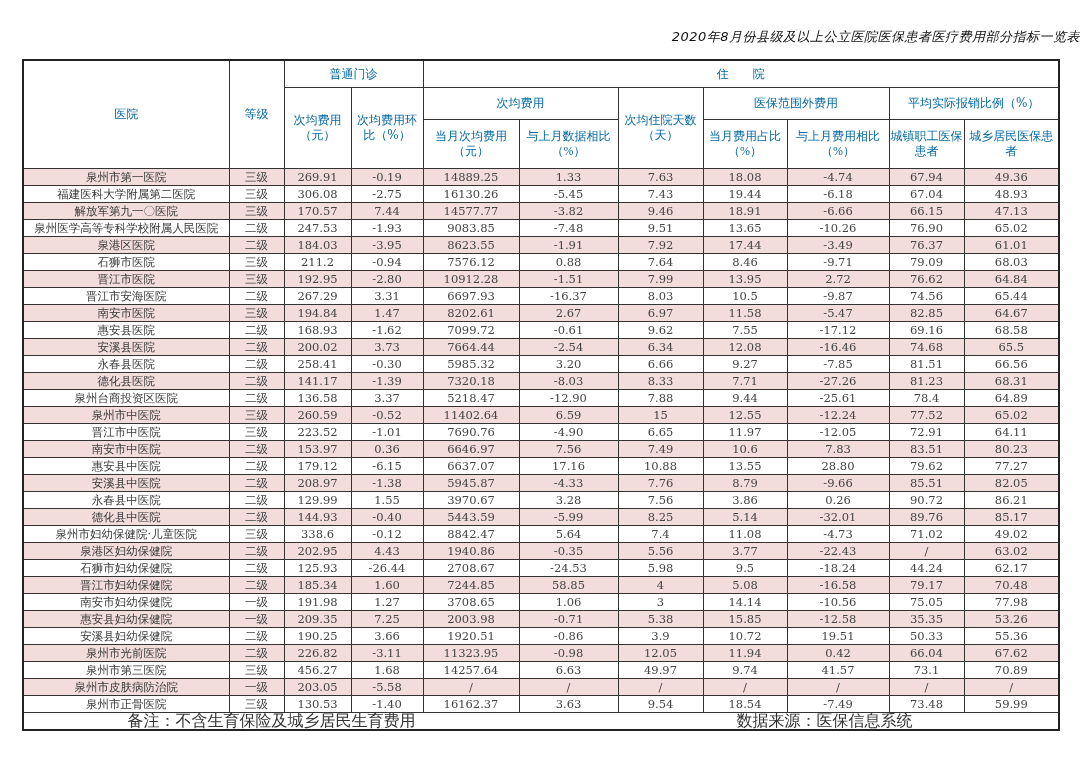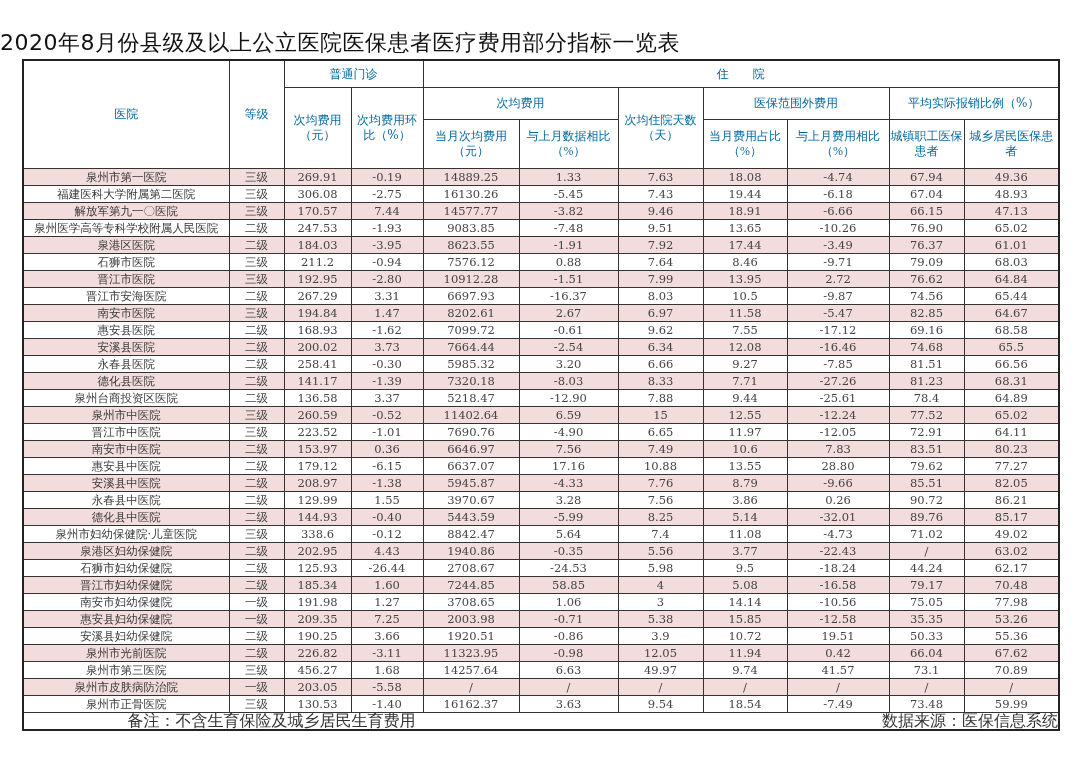--- a/index.html
+++ b/index.html
@@ -1,17 +1,17 @@
 <!DOCTYPE html>
 <html><head>
 <meta charset="utf-8">
 <style>
   html, body { margin: 0; padding: 0; background: #ffffff; }
   body { width: 1080px; height: 764px; position: relative; overflow: hidden; font-family: "DejaVu Serif", "Liberation Serif", serif; color: #333; }
-  .title { position: absolute; left: 0; top: 28px; width: 1080px; text-align: left; font-family: "DejaVu Sans", "Liberation Sans", sans-serif; font-size: 22px; color: #111; letter-spacing: 0.5px; }
+  .title { position: absolute; left: 0; top: 28px; width: 1080px; text-align: right; font-family: "DejaVu Sans", "Liberation Sans", sans-serif; font-size: 13px; color: #111; letter-spacing: 0.5px; font-style: italic; }
   table.main { position: absolute; left: 22px; top: 59px; width: 1036px; border-collapse: collapse; table-layout: fixed; border: 2px solid #222; }
   table.main td, table.main th { border: 1px solid #333; padding: 0; text-align: center; vertical-align: middle; overflow: hidden; white-space: nowrap; }
   th { font-weight: normal; font-size: 12px; color: #0369a1; line-height: 15px; white-space: normal !important; }
   tr.h1 th { height: 26px; }
   tr.h2 th { height: 31px; }
   tr.h3 th { height: 48px; font-family: Liberation Serif, serif; }
   tbody td { font-size: 11.5px; height: 16px; line-height: 16px; color: #444; }
   tbody tr.alt td { background: #f2dcdc; }
   td.name { text-align: left; padding-left: 3px; color: #3a3a3a; }
   tr.footer td { border-left: none; border-right: none; font-size: 16px; height: 16px; line-height: 16px; }
@@ -474,16 +474,16 @@
         <td>9.54</td>
         <td>18.54</td>
         <td>-7.49</td>
         <td>73.48</td>
         <td>59.99</td>
       </tr>
     </tbody>
   <tfoot>
     <tr class="footer">
       <td colspan="5" class="note">备注：不含生育保险及城乡居民生育费用</td>
-      <td colspan="6" style="text-align:right;padding-left:72px;">数据来源：医保信息系统</td>
+      <td colspan="6" style="text-align:center;padding-left:72px;">数据来源：医保信息系统</td>
     </tr>
   </tfoot>
 </table>
 
 </body></html>

